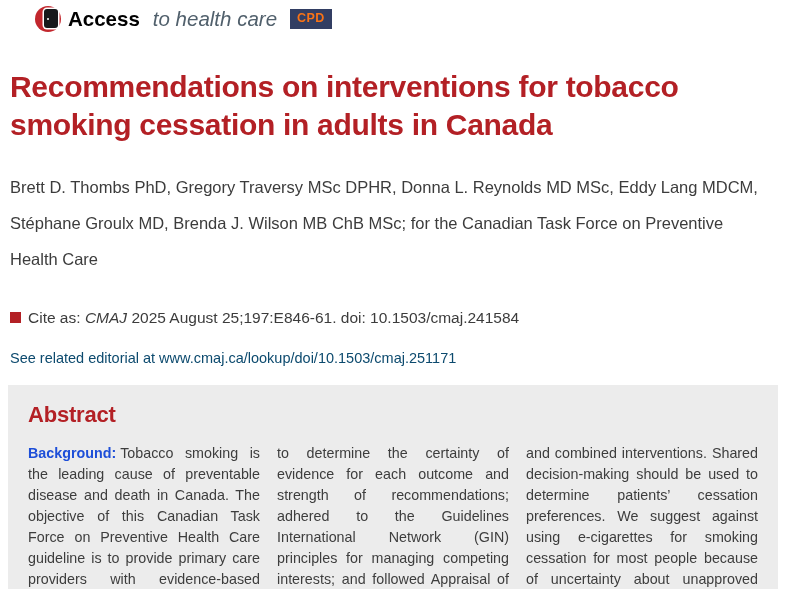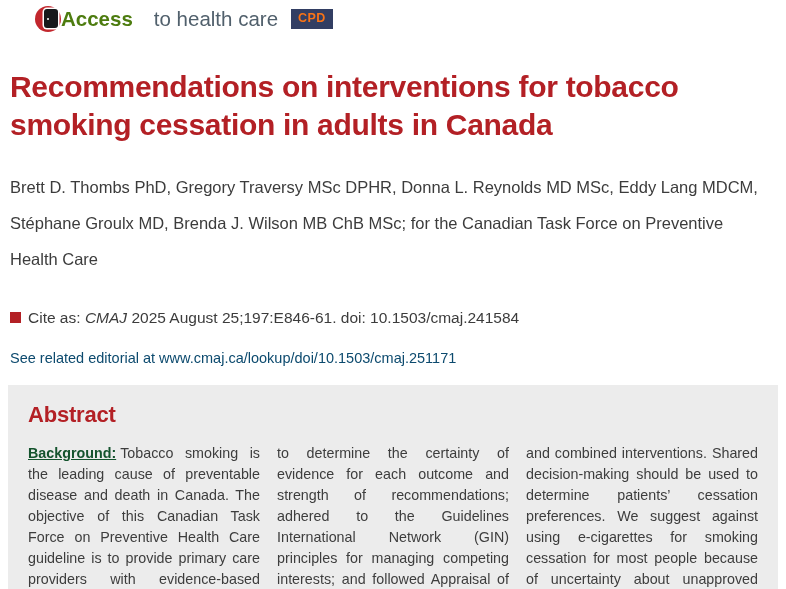--- a/index.html
+++ b/index.html
@@ -32,22 +32,22 @@
     background:#c2272d;display:inline-block;flex:0 0 auto;
   }
   .door-panel{
     position:absolute;left:9px;top:3px;width:14px;height:19px;
     background:#17191b;border-radius:3px;box-shadow:0 0 0 1.5px #ffffff;
   }
   .door-handle{
     position:absolute;left:11.5px;top:11.5px;width:2.5px;height:2.5px;
     border-radius:50%;background:#ffffff;z-index:2;
   }
-  .brand-bold{font-weight:700;font-size:20.5px;color:#4d7c0f;}
-  .brand-rest{margin-left:21px;font-weight:400;font-size:20.5px;color:var(--brand-gray);}
+  .brand-bold{margin-left:7px;font-weight:700;font-size:20.5px;color:#000000;}
+  .brand-rest{margin-left:13px;font-weight:400;font-size:20.5px;color:var(--brand-gray);font-style:italic;}
   .cpd-badge{
     margin-left:13px;background:var(--navy);color:#f97316;
     font-weight:700;font-size:12.5px;line-height:1;
     padding:3px 7px 4px;border-radius:0;letter-spacing:0.4px;
   }
 
   
   .title{
     margin:36px 0 0;padding:0 10px;
     color:var(--red);font-weight:700;font-size:30px;line-height:1.26;
@@ -82,21 +82,21 @@
     letter-spacing:-0.2px;
   }
   .abstract-columns{display:flex;gap:17px;}
   .col{flex:1 1 0;min-width:0;}
   .para{
     margin:0 0 21px;color:var(--body);
     font-size:14.3px;line-height:21px;text-align:justify;
     hyphens:auto;-webkit-hyphens:auto;
   }
   .para:last-child{margin-bottom:0;}
-  .para-label{font-weight:700;color:#14532d;text-decoration:underline;}
+  .para-label{font-weight:700;color:#1d4ed8;}
   .para-label:not(:empty){margin-right:4px;}
 </style>
 </head>
 <body>
 
 <div class="page">
 
   <header class="masthead">
     <span class="brand">
       <span class="door-badge">

